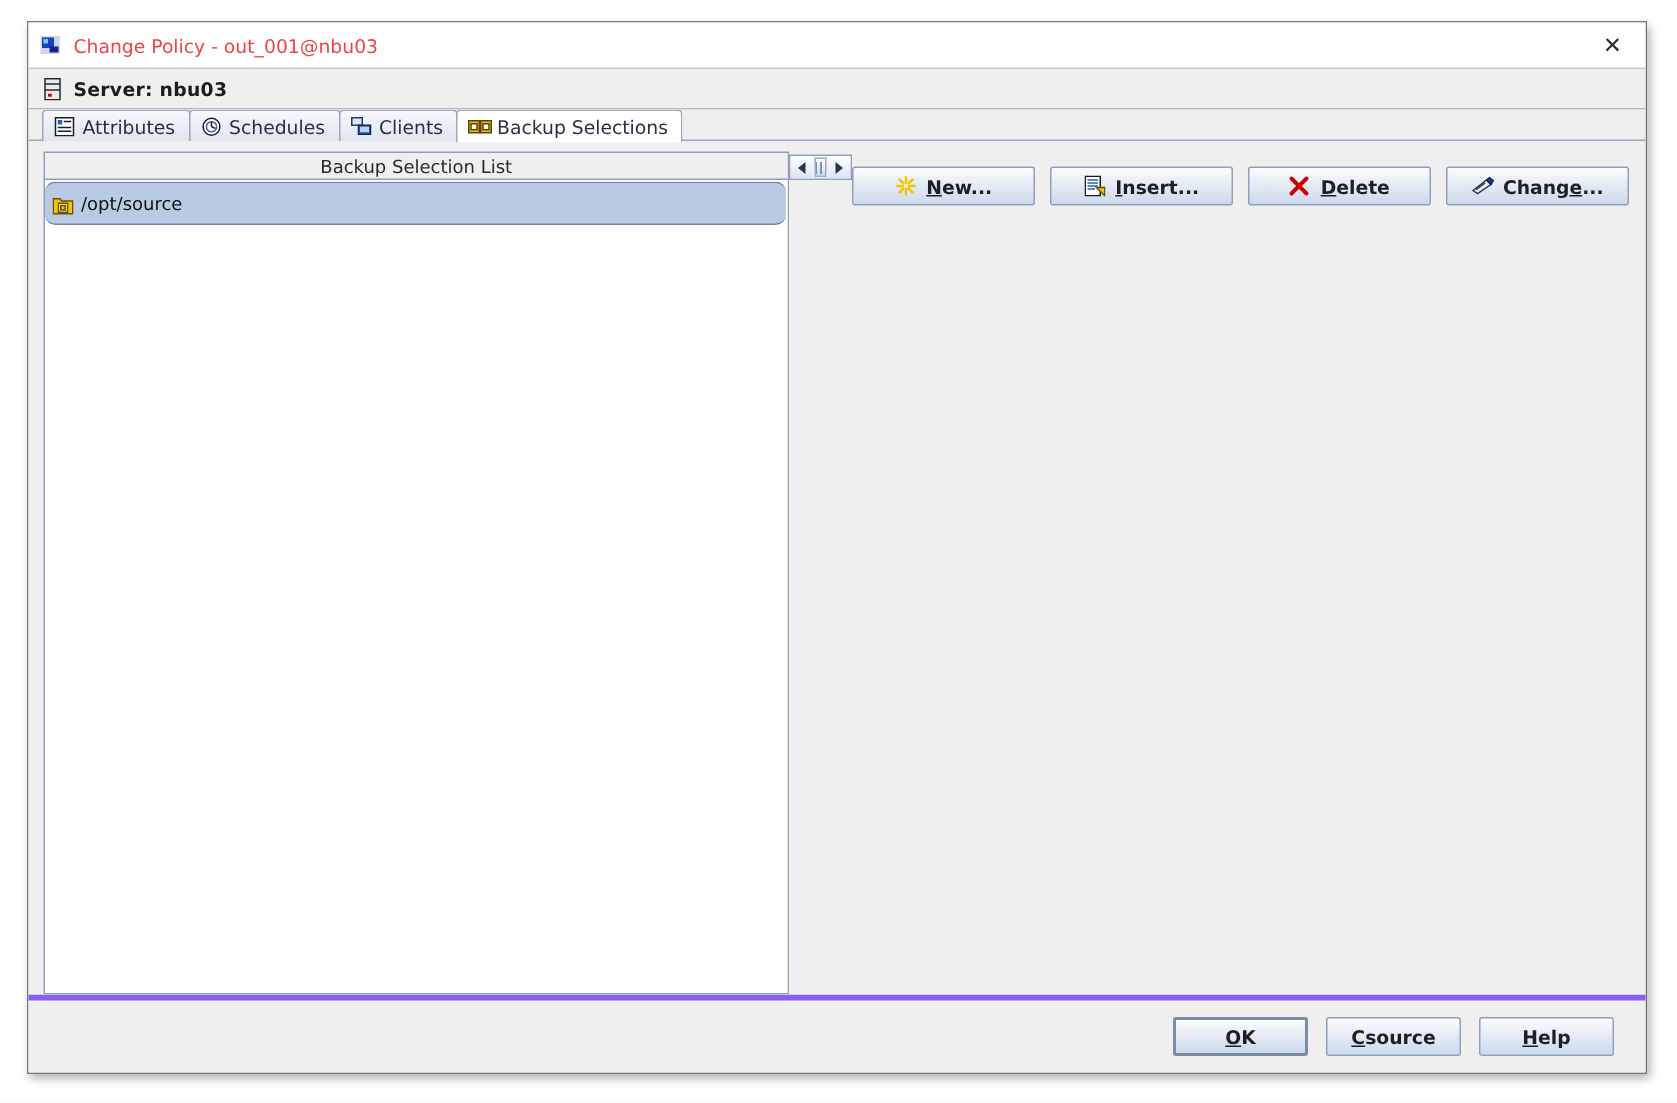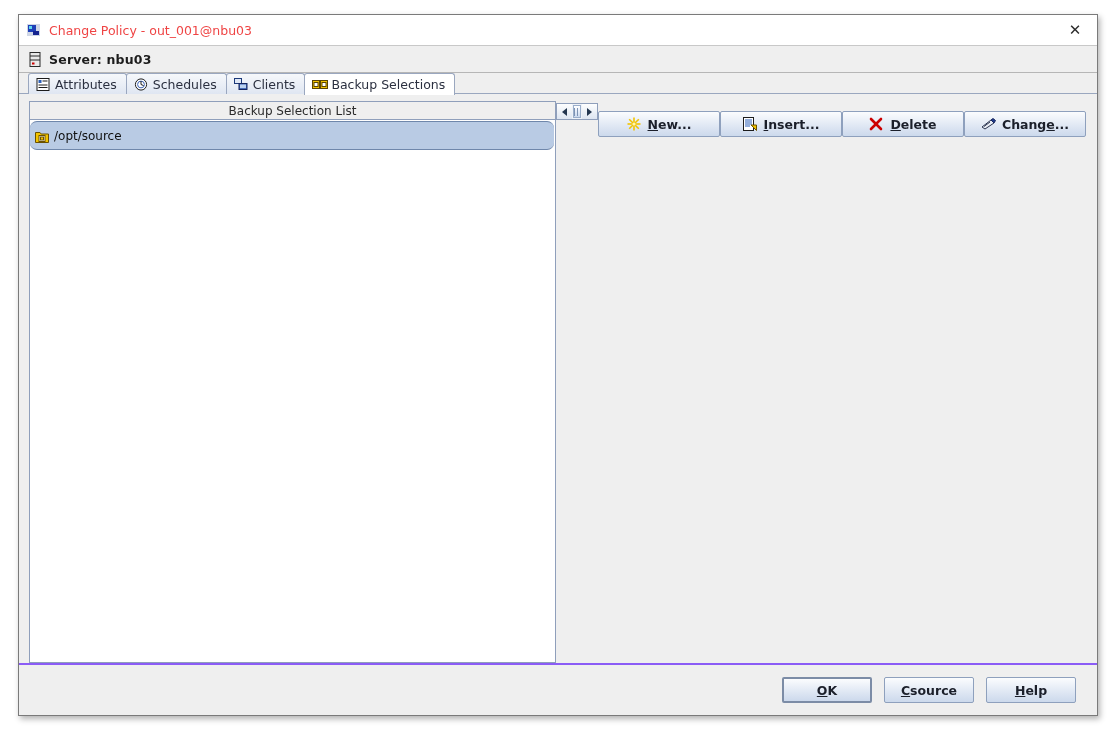--- a/index.html
+++ b/index.html
@@ -246,20 +246,21 @@
     background: repeating-linear-gradient(to right, #7d93b4 0 1px, transparent 1px 3px);
   }
 
   
   .action-row {
     height: 46px;
     min-height: 46px;
     display: flex;
     align-items: center;
     justify-content: flex-end;
+    gap: 10px;
     padding-right: 1px;
   }
   .btn {
     height: 26px;
     min-width: 122px;
     padding: 0 10px;
     display: flex;
     align-items: center;
     justify-content: center;
     gap: 7px;
@@ -277,21 +278,21 @@
     flex: none;
     position: relative;
   }
   .u { text-decoration: underline; }
 
   
   .footer {
     height: 52px;
     min-height: 52px;
     background: #efefef;
-    border-top: 2px solid #8b5cf6;
+    border-top: 4px solid #8b5cf6;
     display: flex;
     align-items: center;
     justify-content: flex-end;
     gap: 12px;
     padding-right: 21px;
     box-sizing: border-box;
   }
   .btn-foot {
     width: 90px;
     height: 26px;

